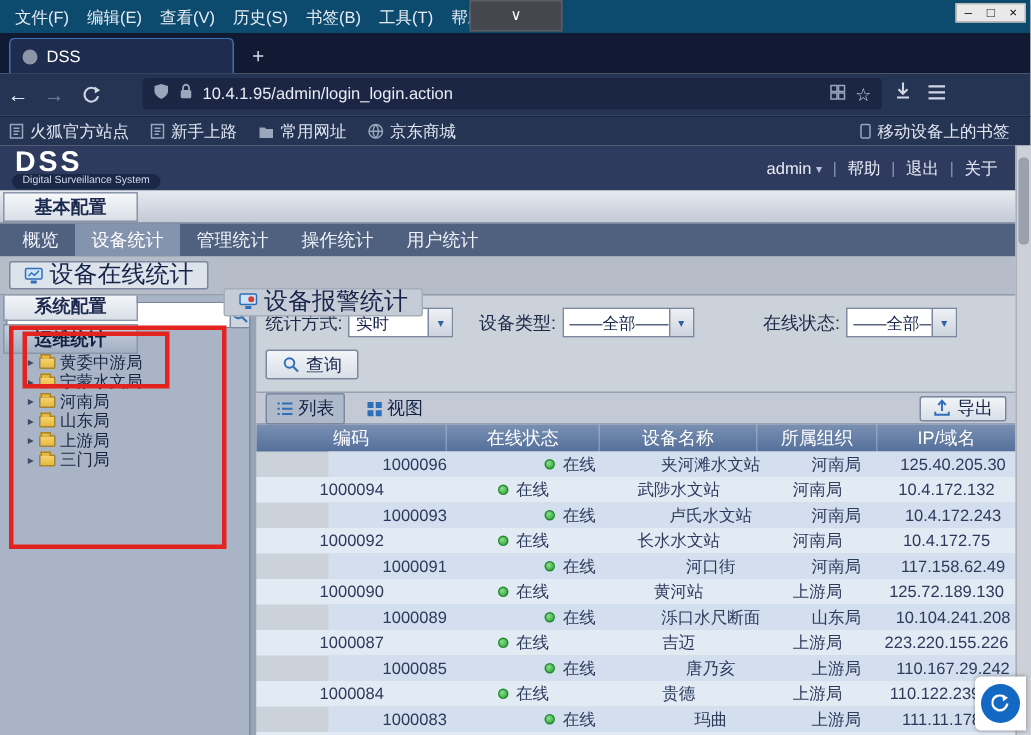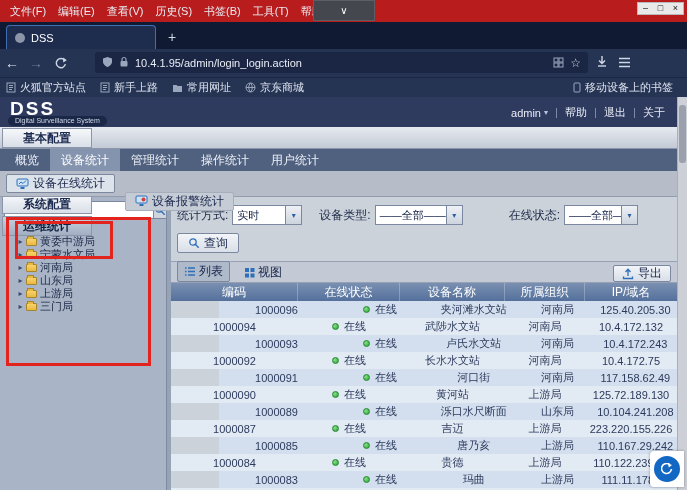--- a/index.html
+++ b/index.html
@@ -1,20 +1,20 @@
 <!DOCTYPE html>
 <html><head>
 <meta charset="utf-8">
 <style>
   * { margin:0; padding:0; box-sizing:border-box; }
   html,body { width:687px; height:490px; overflow:hidden; }
   body { position:relative; background:#ccd2da; font-family:"Liberation Sans","DejaVu Sans",sans-serif; }
 
   
-  .titlebar { position:absolute; left:0; top:0; width:687px; height:22px; background:#b91c1c; display:flex; align-items:center; padding-left:4px; z-index:5; }
+  .titlebar { position:absolute; left:0; top:0; width:687px; height:22px; background:#0c4a6e; display:flex; align-items:center; padding-left:4px; z-index:5; }
   .menu-item { color:#e8ecf5; font-size:11px; padding:3px 6px; cursor:default; }
   .capture-overlay { position:absolute; left:313px; top:0; width:62px; height:21px; background:#45474e; border:1px solid #5c5e66; display:flex; align-items:center; justify-content:center; color:#fff; font-size:10px; z-index:6; }
   .win-controls { position:absolute; right:3px; top:2px; height:13px; background:#e9e9e9; border:1px solid #b9b9b9; display:flex; z-index:6; }
   .win-btn { width:15px; text-align:center; font-size:9px; line-height:11px; color:#111; }
 
   .tabbar { position:absolute; left:0; top:22px; width:687px; height:27px; background:#101b33; display:flex; align-items:flex-end; z-index:5; }
   .tab-active { margin-left:6px; width:150px; height:24px; background:#1e2c4e; border:1px solid #3f6fb5; border-bottom:none; border-radius:4px 4px 0 0; display:flex; align-items:center; gap:6px; padding:0 8px; }
   .tab-favicon { width:10px; height:10px; border-radius:50%; background:#8d96a8; flex:none; }
   .tab-title { color:#fff; font-size:11px; }
   .newtab-btn { color:#cfd6e4; font-size:14px; margin:0 0 4px 12px; }
@@ -43,21 +43,21 @@
 
   .main-tabs { position:absolute; left:0; top:127px; width:677px; height:22px; background:linear-gradient(#e6eaf0,#c3cad6); border-bottom:1px solid #8b96aa; display:flex; gap:2px; padding:1px 0 0 2px; z-index:4;flex-direction:column; }
   .main-tab { width:90px; height:20px; line-height:19px; text-align:center; font-size:12px; font-weight:bold; color:#1b2a4e; background:linear-gradient(#f6f8fa,#d9dfe8); border:1px solid #8b96aa; }
   .main-tab.active { background:linear-gradient(#c7d0dd,#a2afc4); color:#101f40;text-align:center; }
 
   .sub-tabs { position:absolute; left:0; top:149px; width:677px; height:22px; background:#50607f; display:flex; padding-left:4px; z-index:4; }
   .sub-tab { line-height:22px; padding:0 11px; font-size:12px; color:#eef2f8; }
   .sub-tab.active { background:#8494ae; color:#fff; }
 
   .stat-toolbar { position:absolute; left:0; top:171px; width:677px; height:26px; background:#b7bdc8; border-bottom:1px solid #929cac; display:flex; align-items:center; gap:10px; padding-left:6px; z-index:4; }
-  .stat-btn { height:19px; display:flex; align-items:center; gap:4px; padding:0 9px; font-size:12px; color:#16244a; border-radius:2px; }
+  .stat-btn { height:19px; display:flex; align-items:center; gap:4px; padding:0 9px; font-size:16px; color:#16244a; border-radius:2px; }
   .stat-btn.active { background:#dde3ea; border:1px solid #7c87a0; }
   .stat-btn.plain { background:#c6ccd6; border:1px solid #a6aebb;margin-top:35px; }
 
   
   .tree-panel { position:absolute; left:0; top:197px; width:166px; height:293px; background:#a9b5c7; z-index:3; }
   .splitter { position:absolute; left:166px; top:197px; width:5px; height:293px; background:#97a3b6; border-left:1px solid #7f8ca1; z-index:3; }
   .content { position:absolute; left:171px; top:197px; width:506px; height:293px; background:#ccd2da; z-index:3; }
 
   .search-row { position:absolute; left:4px; top:4px; width:158px; height:18px; display:flex; }
   .search-input { flex:1; height:18px; border:1px solid #7c87a0; background:#fff; font-size:11px; padding:0 3px; }
@@ -74,21 +74,21 @@
   .flabel { font-size:12px; color:#1b2948; white-space:nowrap; }
   .select { height:20px; background:#fff; border:1px solid #7c87a0; display:flex; align-items:center; margin-left:4px; }
   .select .val { flex:1; font-size:11px; color:#16244a; padding:0 4px; white-space:nowrap; overflow:hidden; }
   .select .arr { width:16px; height:100%; background:linear-gradient(#eef1f5,#cdd4de); border-left:1px solid #7c87a0; color:#2f5fa8; font-size:8px; display:flex; align-items:center; justify-content:center; }
   .sel1 { width:70px; } .sel2 { width:88px; margin-right:0; } .sel3 { width:74px; }
   .ml1 { margin-left:17px; } .ml2 { margin-left:46px; }
 
   .query-btn { position:absolute; left:6px; top:36px; height:20px; padding:0 10px; display:flex; align-items:center; gap:4px; background:linear-gradient(#f2f5f8,#d9dfe8); border:1px solid #7c87a0; border-radius:2px; font-size:12px; color:#16244a; }
 
   .list-panel { position:absolute; left:0; top:64px; width:506px; height:229px; border-top:1px solid #97a1b3; }
-  .toggle-bar { height:21px; background:#c3cad5; border-bottom:1px solid #97a1b3; display:flex; align-items:flex-end; padding:0 6px; gap:8px; }
+  .toggle-bar { height:21px; background:#c3cad5; border-bottom:1px solid #97a1b3; display:flex; align-items:center; padding:0 6px; gap:8px; }
   .toggle { display:flex; align-items:center; gap:3px; font-size:12px; color:#16244a; padding:1px 6px; }
   .toggle.active { background:#aeb9c9; border:1px solid #7c87a0; border-radius:2px; }
   .export-btn { margin-left:auto; display:flex; align-items:center; gap:4px; height:17px; padding:0 8px; background:linear-gradient(#f2f5f8,#d9dfe8); border:1px solid #7c87a0; border-radius:2px; font-size:12px; color:#16244a; }
 
   .thead { display:flex; height:18px; background:linear-gradient(#7a90b2,#54709b); }
   .th { font-size:12px; color:#fff; display:flex; align-items:center; justify-content:center; border-right:1px solid rgba(255,255,255,.25); }
   .th:last-child { border-right:none; }
   .trow { display:flex; height:17px; }
   .trow.a { background:#d3dfee;margin-left:48px; }
   .trow.b { background:#e2eaf4; }

